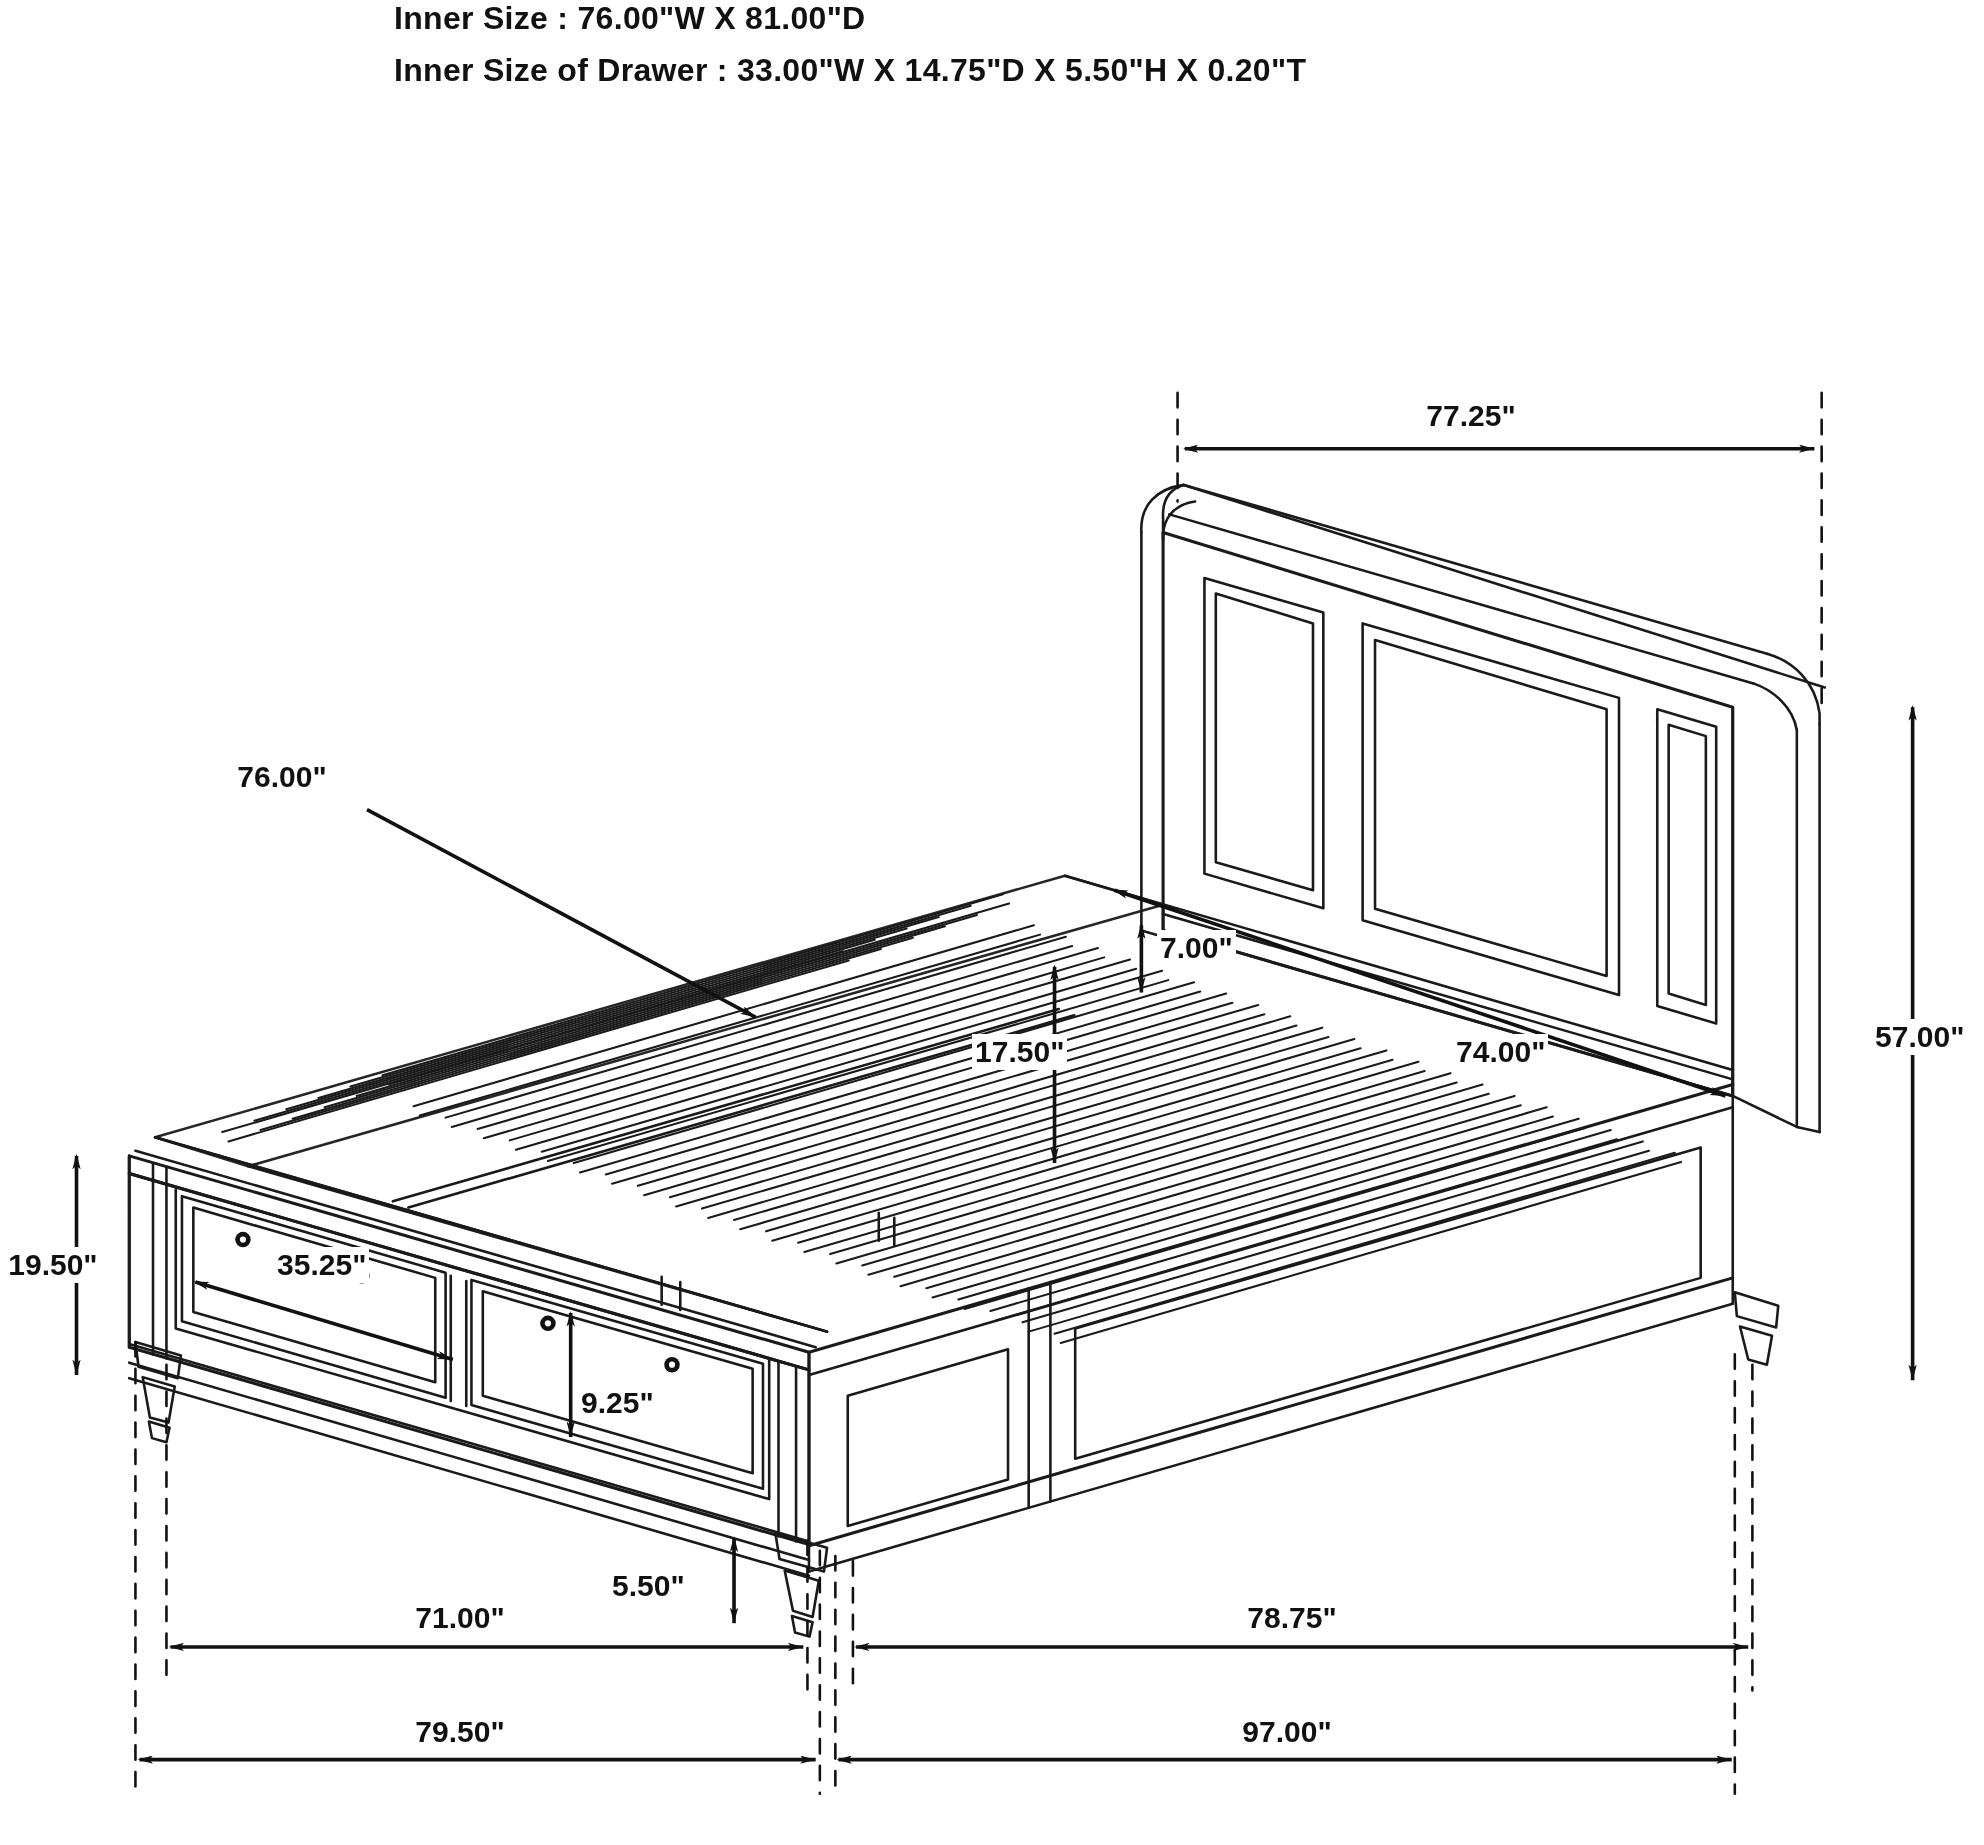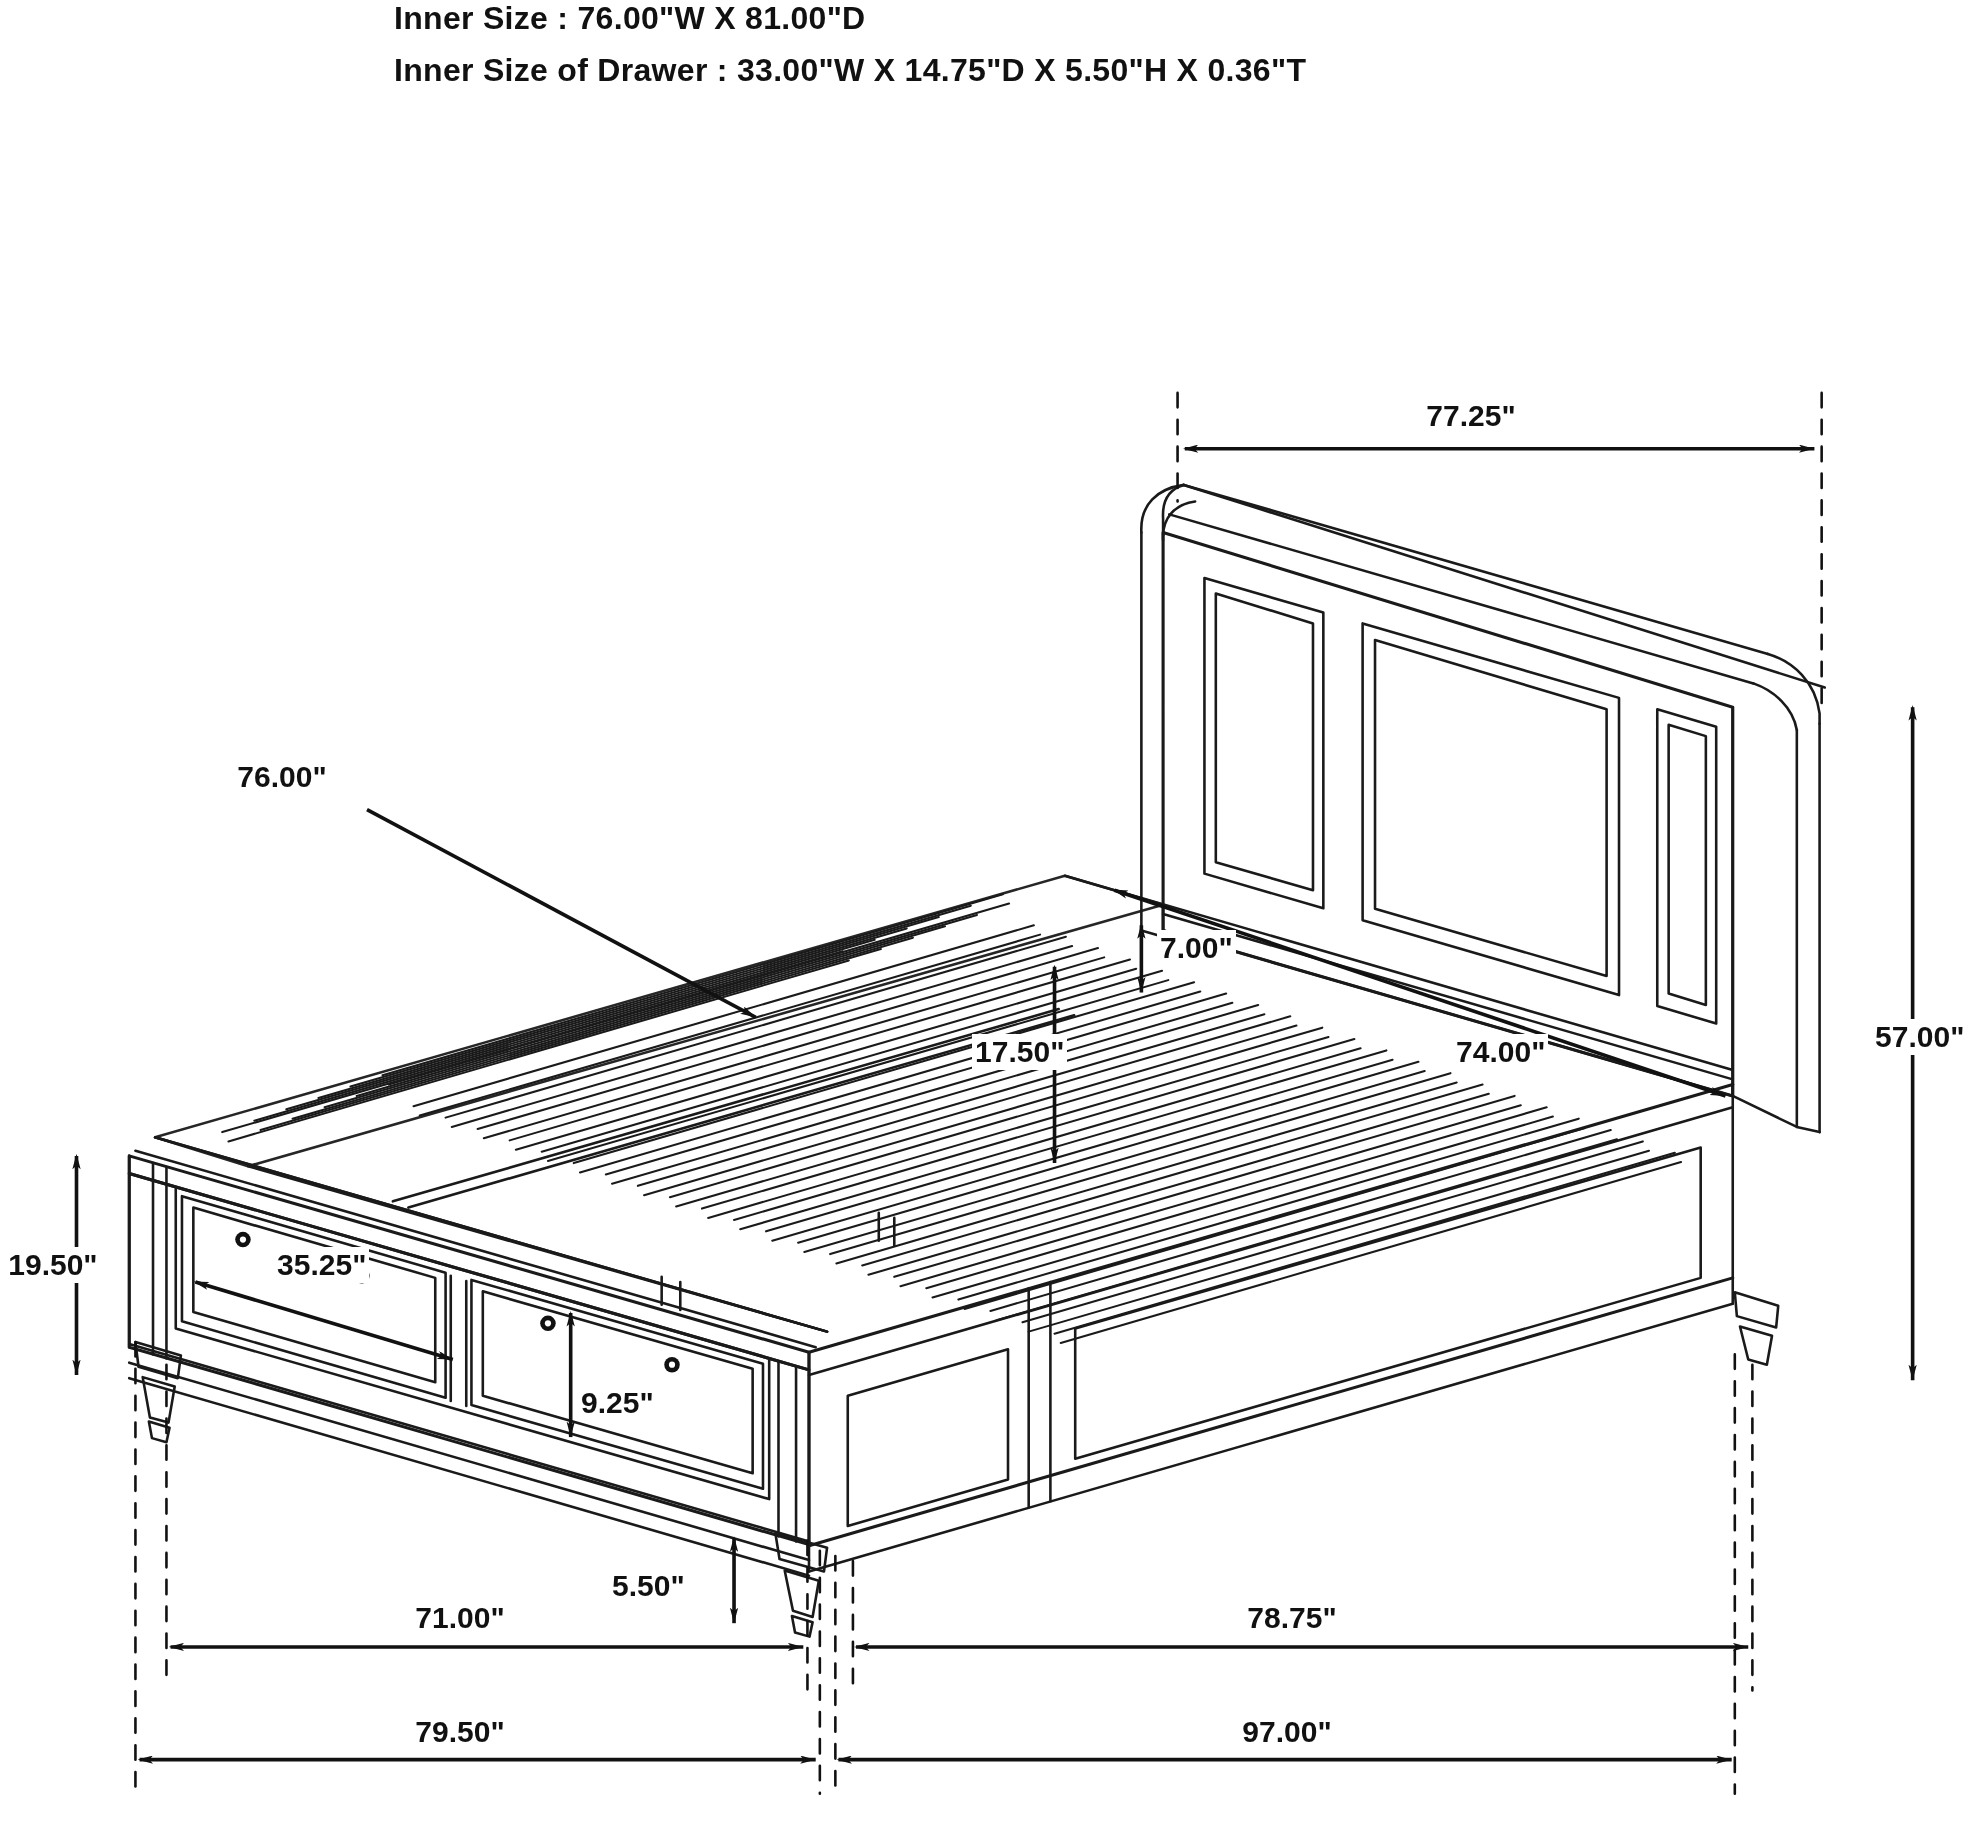--- a/index.html
+++ b/index.html
@@ -31,21 +31,21 @@
     padding:1px 3.1px;
   }
   svg#draw{position:absolute;left:0;top:0;width:1985px;height:1846px;}
 </style>
 </head>
 <body>
 
 <div id="stage">
 
   <div class="hdr" id="hdr1">Inner Size : 76.00"W X 81.00"D</div>
-  <div class="hdr" id="hdr2">Inner Size of Drawer : 33.00"W X 14.75"D X 5.50"H X 0.36"T</div>
+  <div class="hdr" id="hdr2">Inner Size of Drawer : 33.00"W X 14.75"D X 5.50"H X 0.20"T</div>
 
   <svg id="draw" viewBox="0 0 3840 3571">
     <defs>
       <marker id="ah" markerWidth="34" markerHeight="34" refX="30" refY="8" orient="auto" markerUnits="userSpaceOnUse">
         <path d="M0,0 L30,8 L0,16 L7,8 z" fill="#111"></path>
       </marker>
       <marker id="ahs" markerWidth="34" markerHeight="34" refX="4" refY="8" orient="auto" markerUnits="userSpaceOnUse">
         <path d="M30,0 L0,8 L30,16 L23,8 z" fill="#111"></path>
       </marker>
       <g id="knob">

